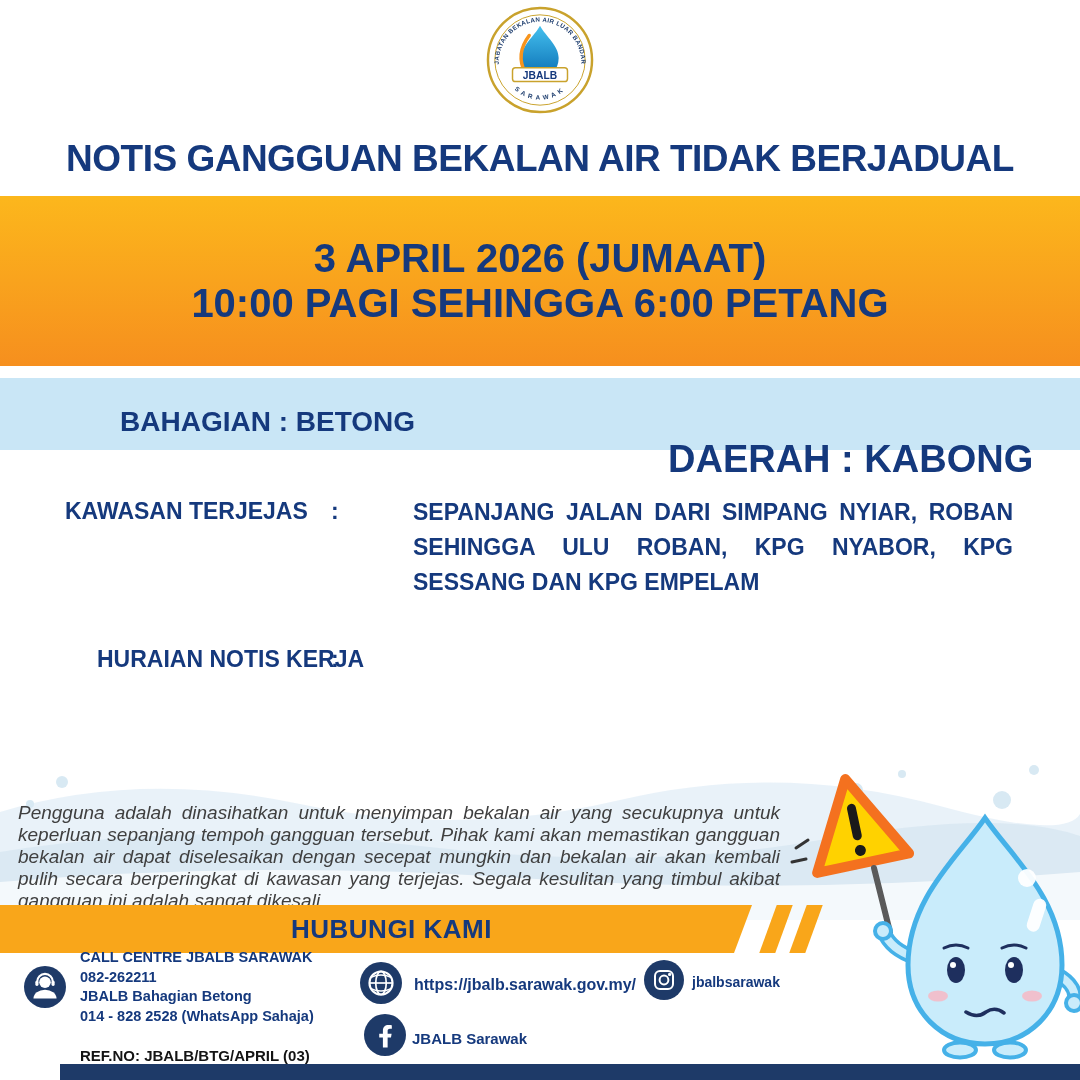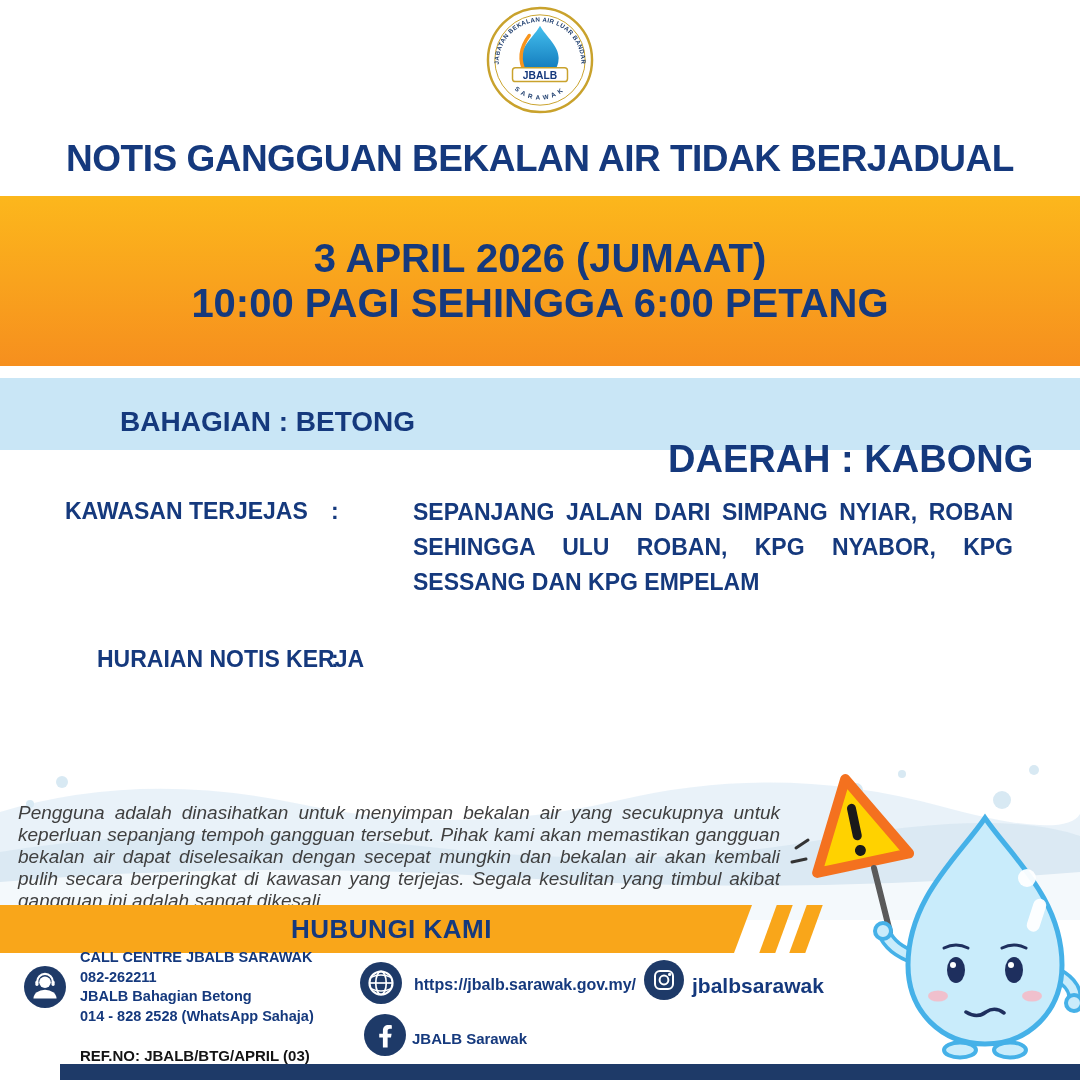--- a/index.html
+++ b/index.html
@@ -48,21 +48,21 @@
     clip-path:polygon(0 0, 100% 0, calc(100% - 18px) 100%, 0 100%);
   }
   .hubungi-bar span { font-size:26px; font-weight:bold; color:#15397d; letter-spacing:0.5px; }
   .stripe { position:absolute; top:905px; height:48px; width:16px; background:#f9a61a; transform:skewX(-20deg); z-index:2; }
   .stripe1 { left:768px; } .stripe2 { left:798px; }
   
   .contact-icon { position:absolute; z-index:3; }
   .contact-text { position:absolute; z-index:3; font-weight:bold; color:#15397d; }
   .call-block { left:80px; top:948px; font-size:14.5px; line-height:19.5px; }
   .website-text { left:414px; top:976px; font-size:16px; }
-  .instagram-text { left:692px; top:974px; font-size:21px; }
+  .instagram-text { left:692px; top:974px; font-size:14px; }
   .facebook-text { left:412px; top:1030px; font-size:15px; }
   .ref-no { position:absolute; left:80px; top:1047px; font-size:15px; font-weight:bold; color:#141414; z-index:3; }
   
   .footer-bar { position:absolute; left:60px; right:0; bottom:0; height:16px; background:#1e3a68; z-index:1; }
   
   .right-graphic { position:absolute; left:780px; top:760px; width:300px; height:320px; z-index:4; }
 </style>
 </head>
 <body>
 

